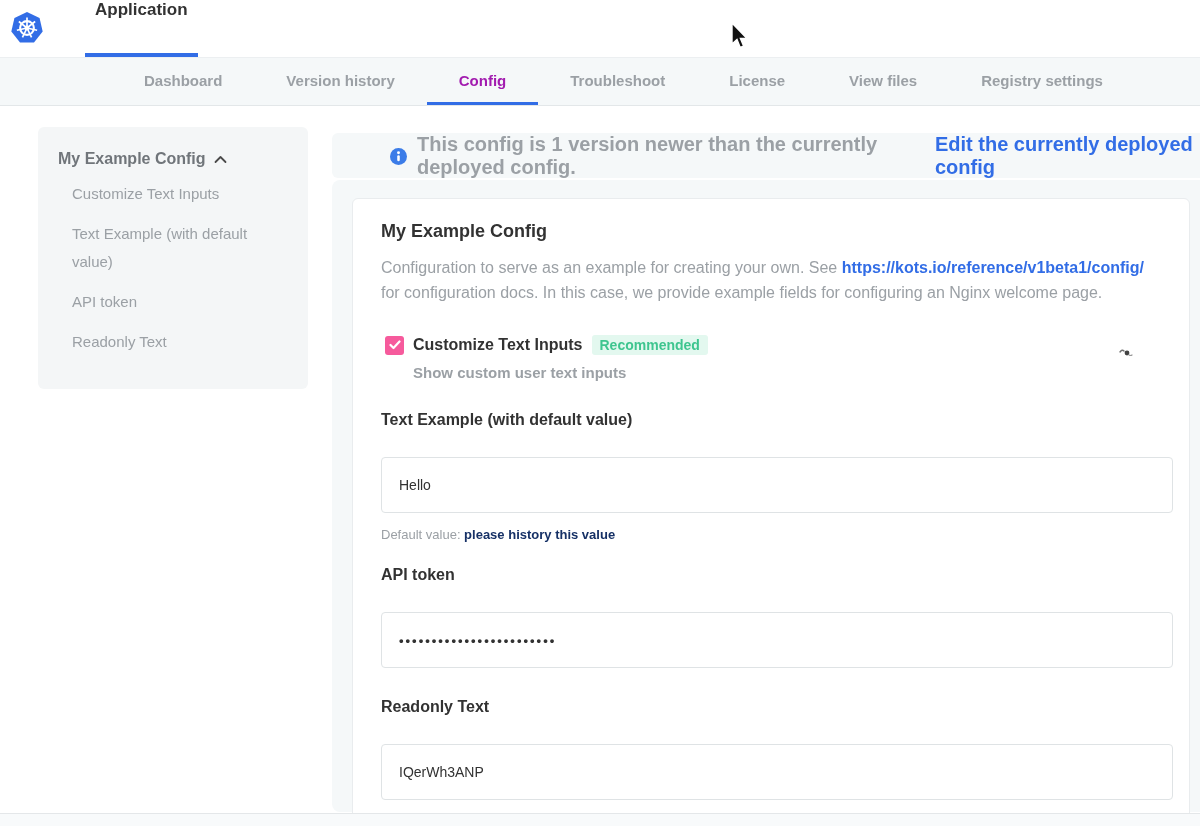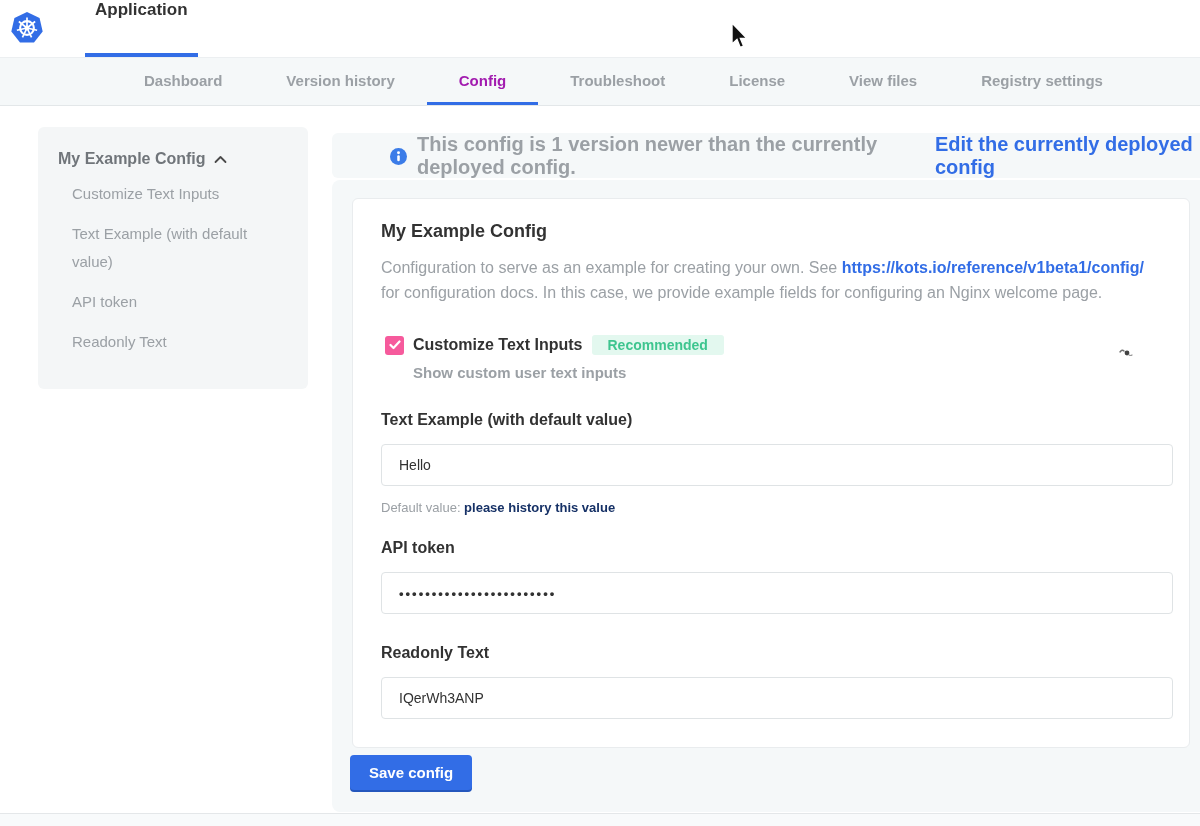--- a/index.html
+++ b/index.html
@@ -75,27 +75,27 @@
 
   .checkbox-row { margin-top:30px; padding-left:4px; display:flex; align-items:center; }
   .checkbox {
     width:19px; height:19px; background:#f65a9c; border-radius:3px; cursor:pointer;
     display:flex; align-items:center; justify-content:center; flex:0 0 auto;
   }
   .checkbox svg { display:block; }
   .checkbox-label { margin-left:9px; font-size:16px; font-weight:bold; color:#323232; }
   .badge {
     margin-left:9px; font-size:14px; font-weight:bold; color:#3ec58f;
-    background:#e3f8ef; padding:2px 16px; border-radius:3px;
+    background:#e3f8ef; padding:2px 8px; border-radius:3px;
   }
   .checkbox-help { margin:9px 0 0 32px; font-size:15px; font-weight:600; color:#9ba0a5; }
 
   .field-label { margin-top:30px; font-size:16px; font-weight:bold; color:#323232; }
   .text-input {
-    margin-top:15px; width:792px; height:42px; background:#fff;
+    margin-top:28px; width:792px; height:56px; background:#fff;
     border:1px solid #dfe3e5; border-radius:4px; padding:0 17px;
     font-family:"Liberation Sans", sans-serif; font-size:14px; color:#323232; outline:none;
     display:block;
   }
   .text-input.password { letter-spacing:2px; font-size:13px; font-weight:bold; }
   .field-helper { margin-top:14px; font-size:13px; }
   .helper-prefix { color:#9ba0a5; font-weight:500; }
   .helper-value { color:#163166; font-weight:bold; }
   .mt-sm { margin-top:24px; }
 

